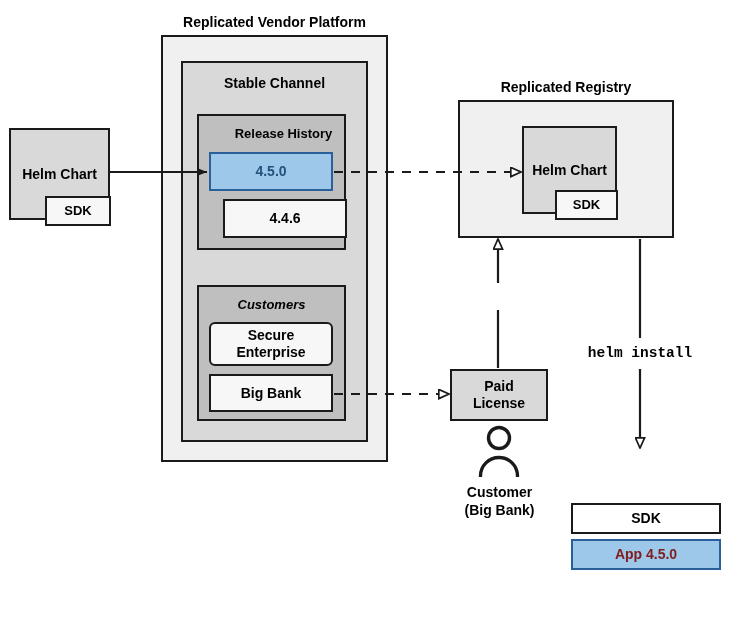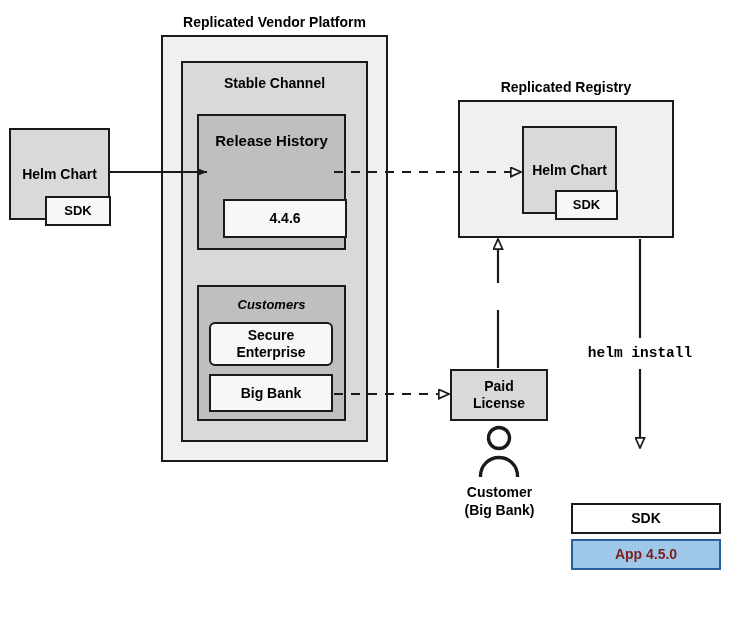--- a/index.html
+++ b/index.html
@@ -71,23 +71,24 @@
 
   <div class="lbl" style="left:458px; top:79px; width:216px; font-size:14px;">Replicated Registry</div>
 
   <div class="box" style="left:161px; top:35px; width:227px; height:427px; background:#f0f0f0;"></div>
 
   <div class="box" style="left:181px; top:61px; width:187px; height:381px; background:#d9d9d9; display:block;">
     <div class="container-label" style="top:12px; font-size:14px;">Stable Channel</div>
   </div>
 
   <div class="box" style="left:197px; top:114px; width:149px; height:136px; background:#bfbfbf; display:block;">
-    <div class="container-label" style="top:16px; font-size:15px;">Release History</div>
+    <div class="container-label" style="top:10px; font-size:13px;padding-left:12px;">Release History</div>
   </div>
 
+  <div class="box" style="left:209px; top:152px; width:124px; height:39px; background:#9ec8ea; border-color:#2a6099; color:#23527c; font-size:14px;">4.5.0</div>
 
   <div class="box" style="left:223px; top:199px; width:124px; height:39px; background:#f7f7f7; font-size:14px;">4.4.6</div>
 
   <div class="box" style="left:197px; top:285px; width:149px; height:136px; background:#bfbfbf; display:block;">
     <div class="container-label" style="top:10px; font-size:13px;font-style:italic;">Customers</div>
   </div>
 
   <div class="box" style="left:209px; top:322px; width:124px; height:44px; background:#f7f7f7; font-size:14px; white-space:pre;border-radius:6px;">Secure
 Enterprise</div>
 

